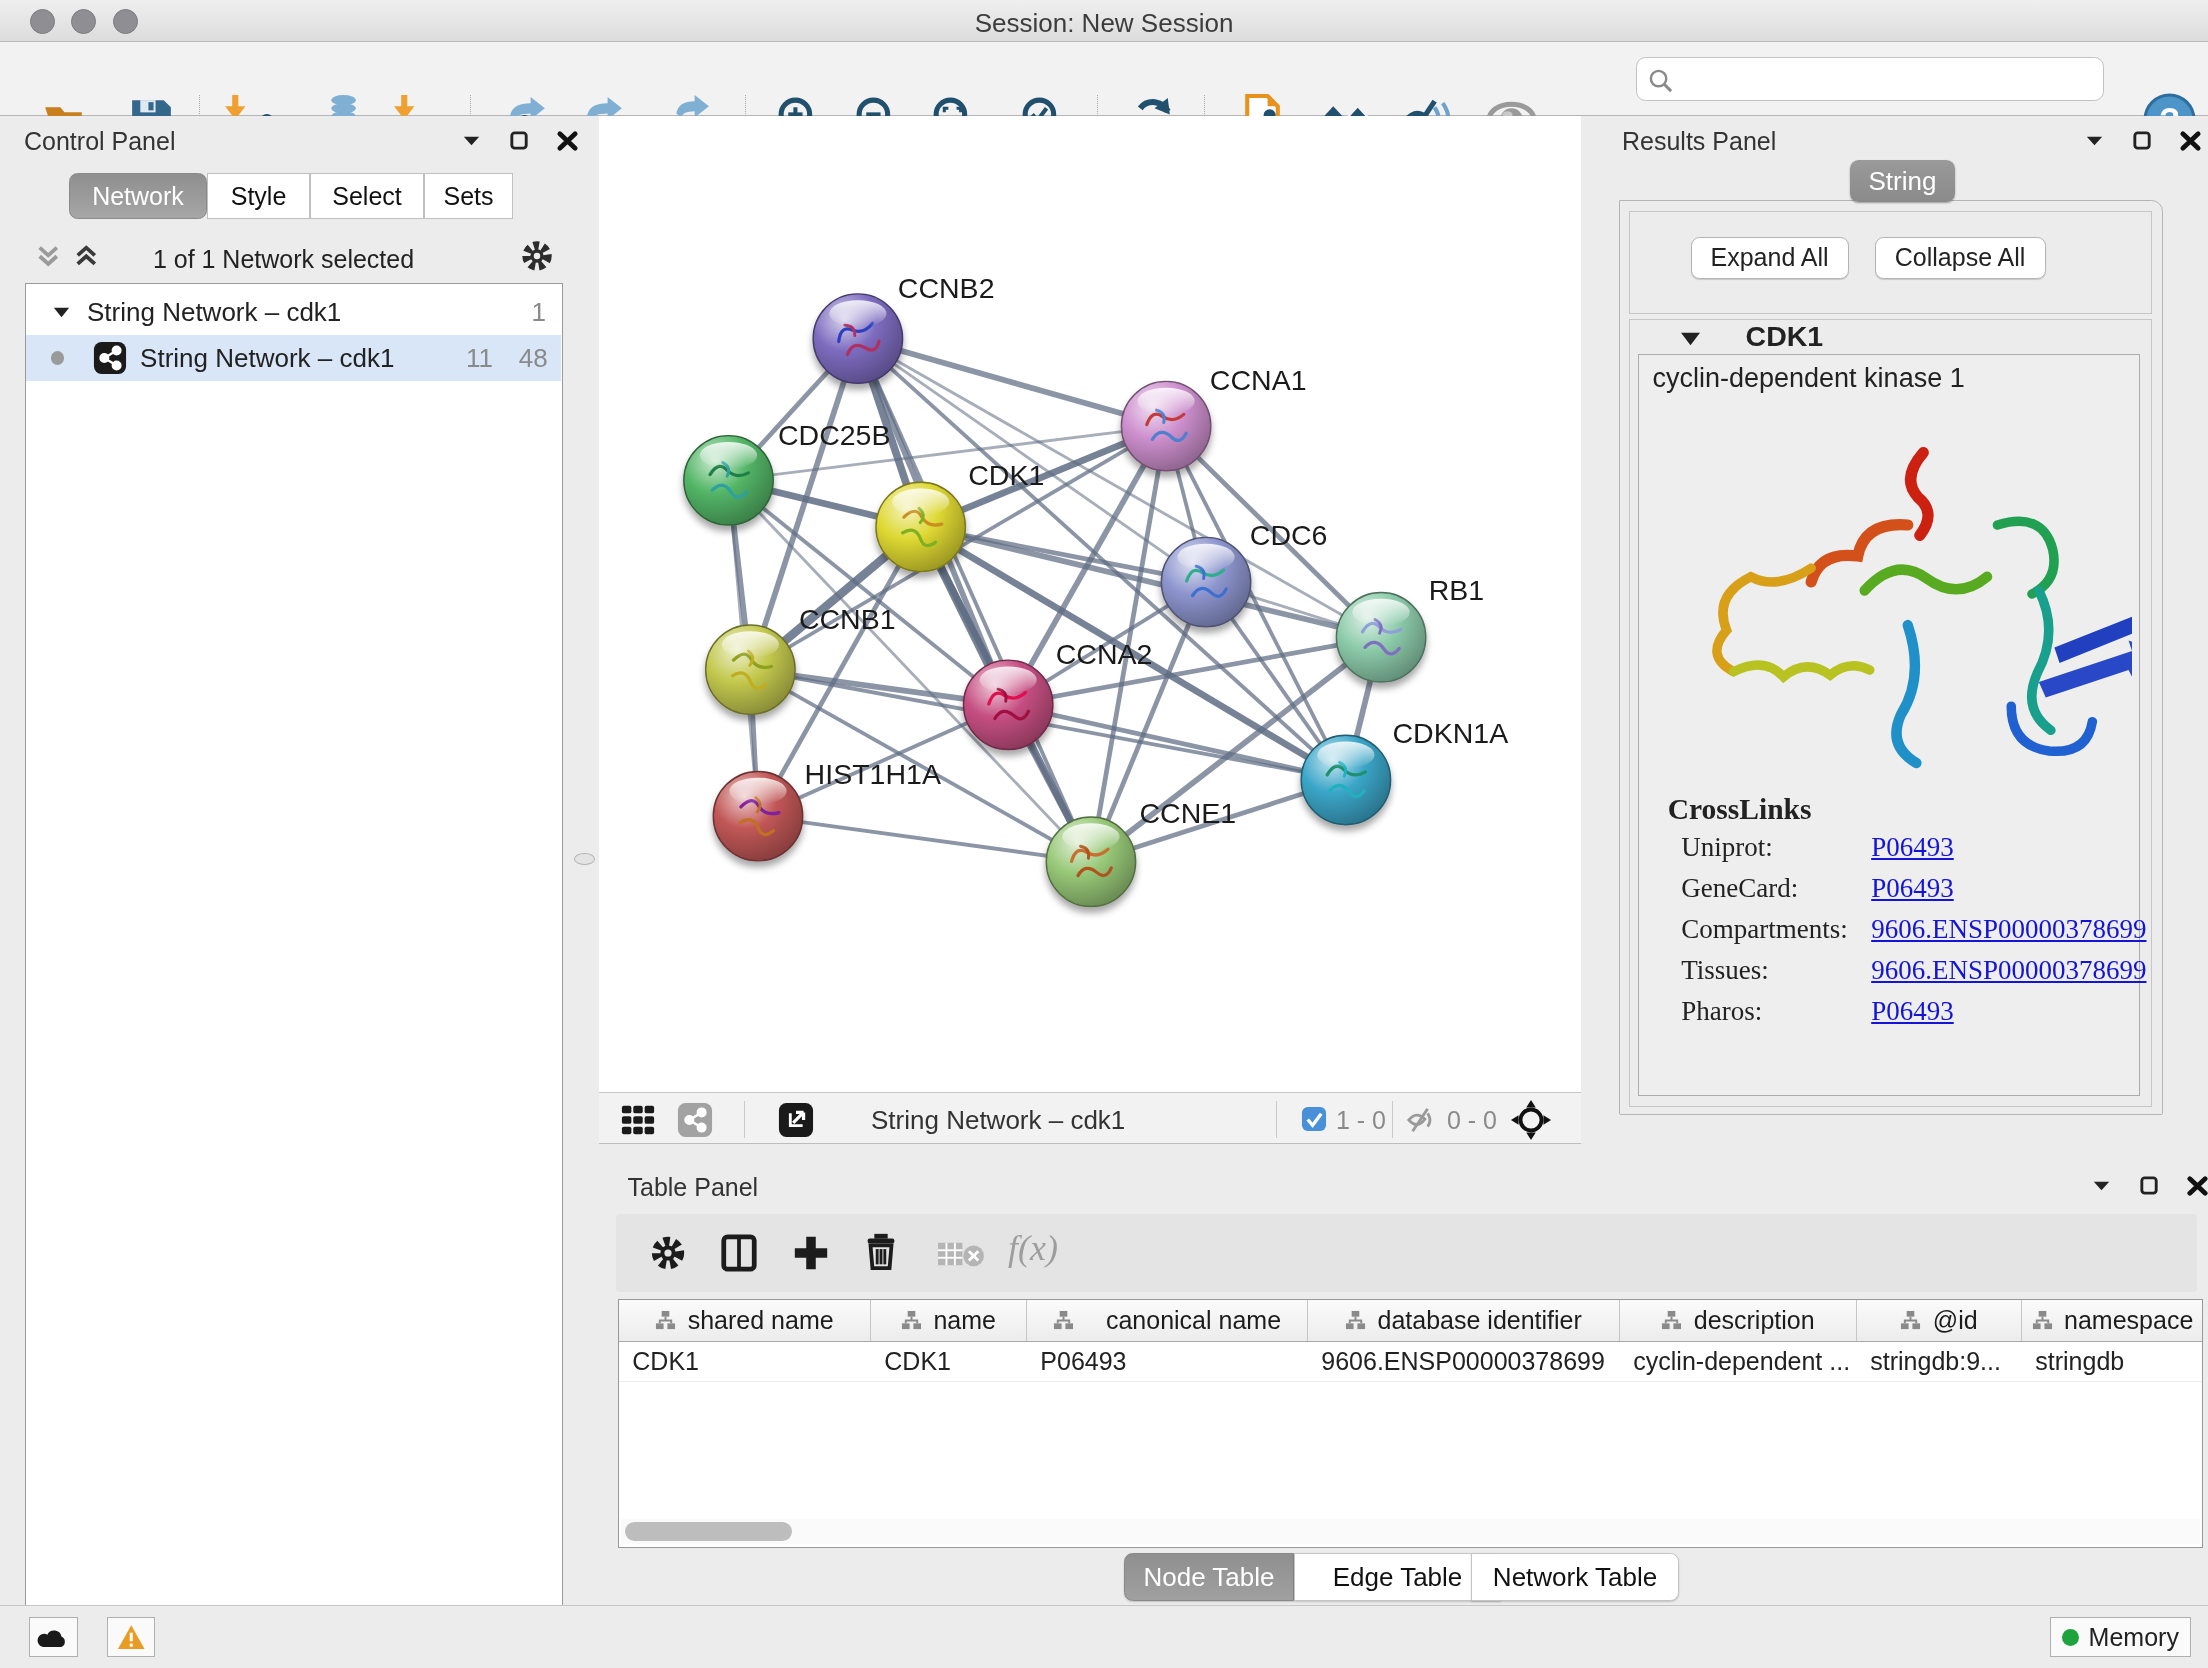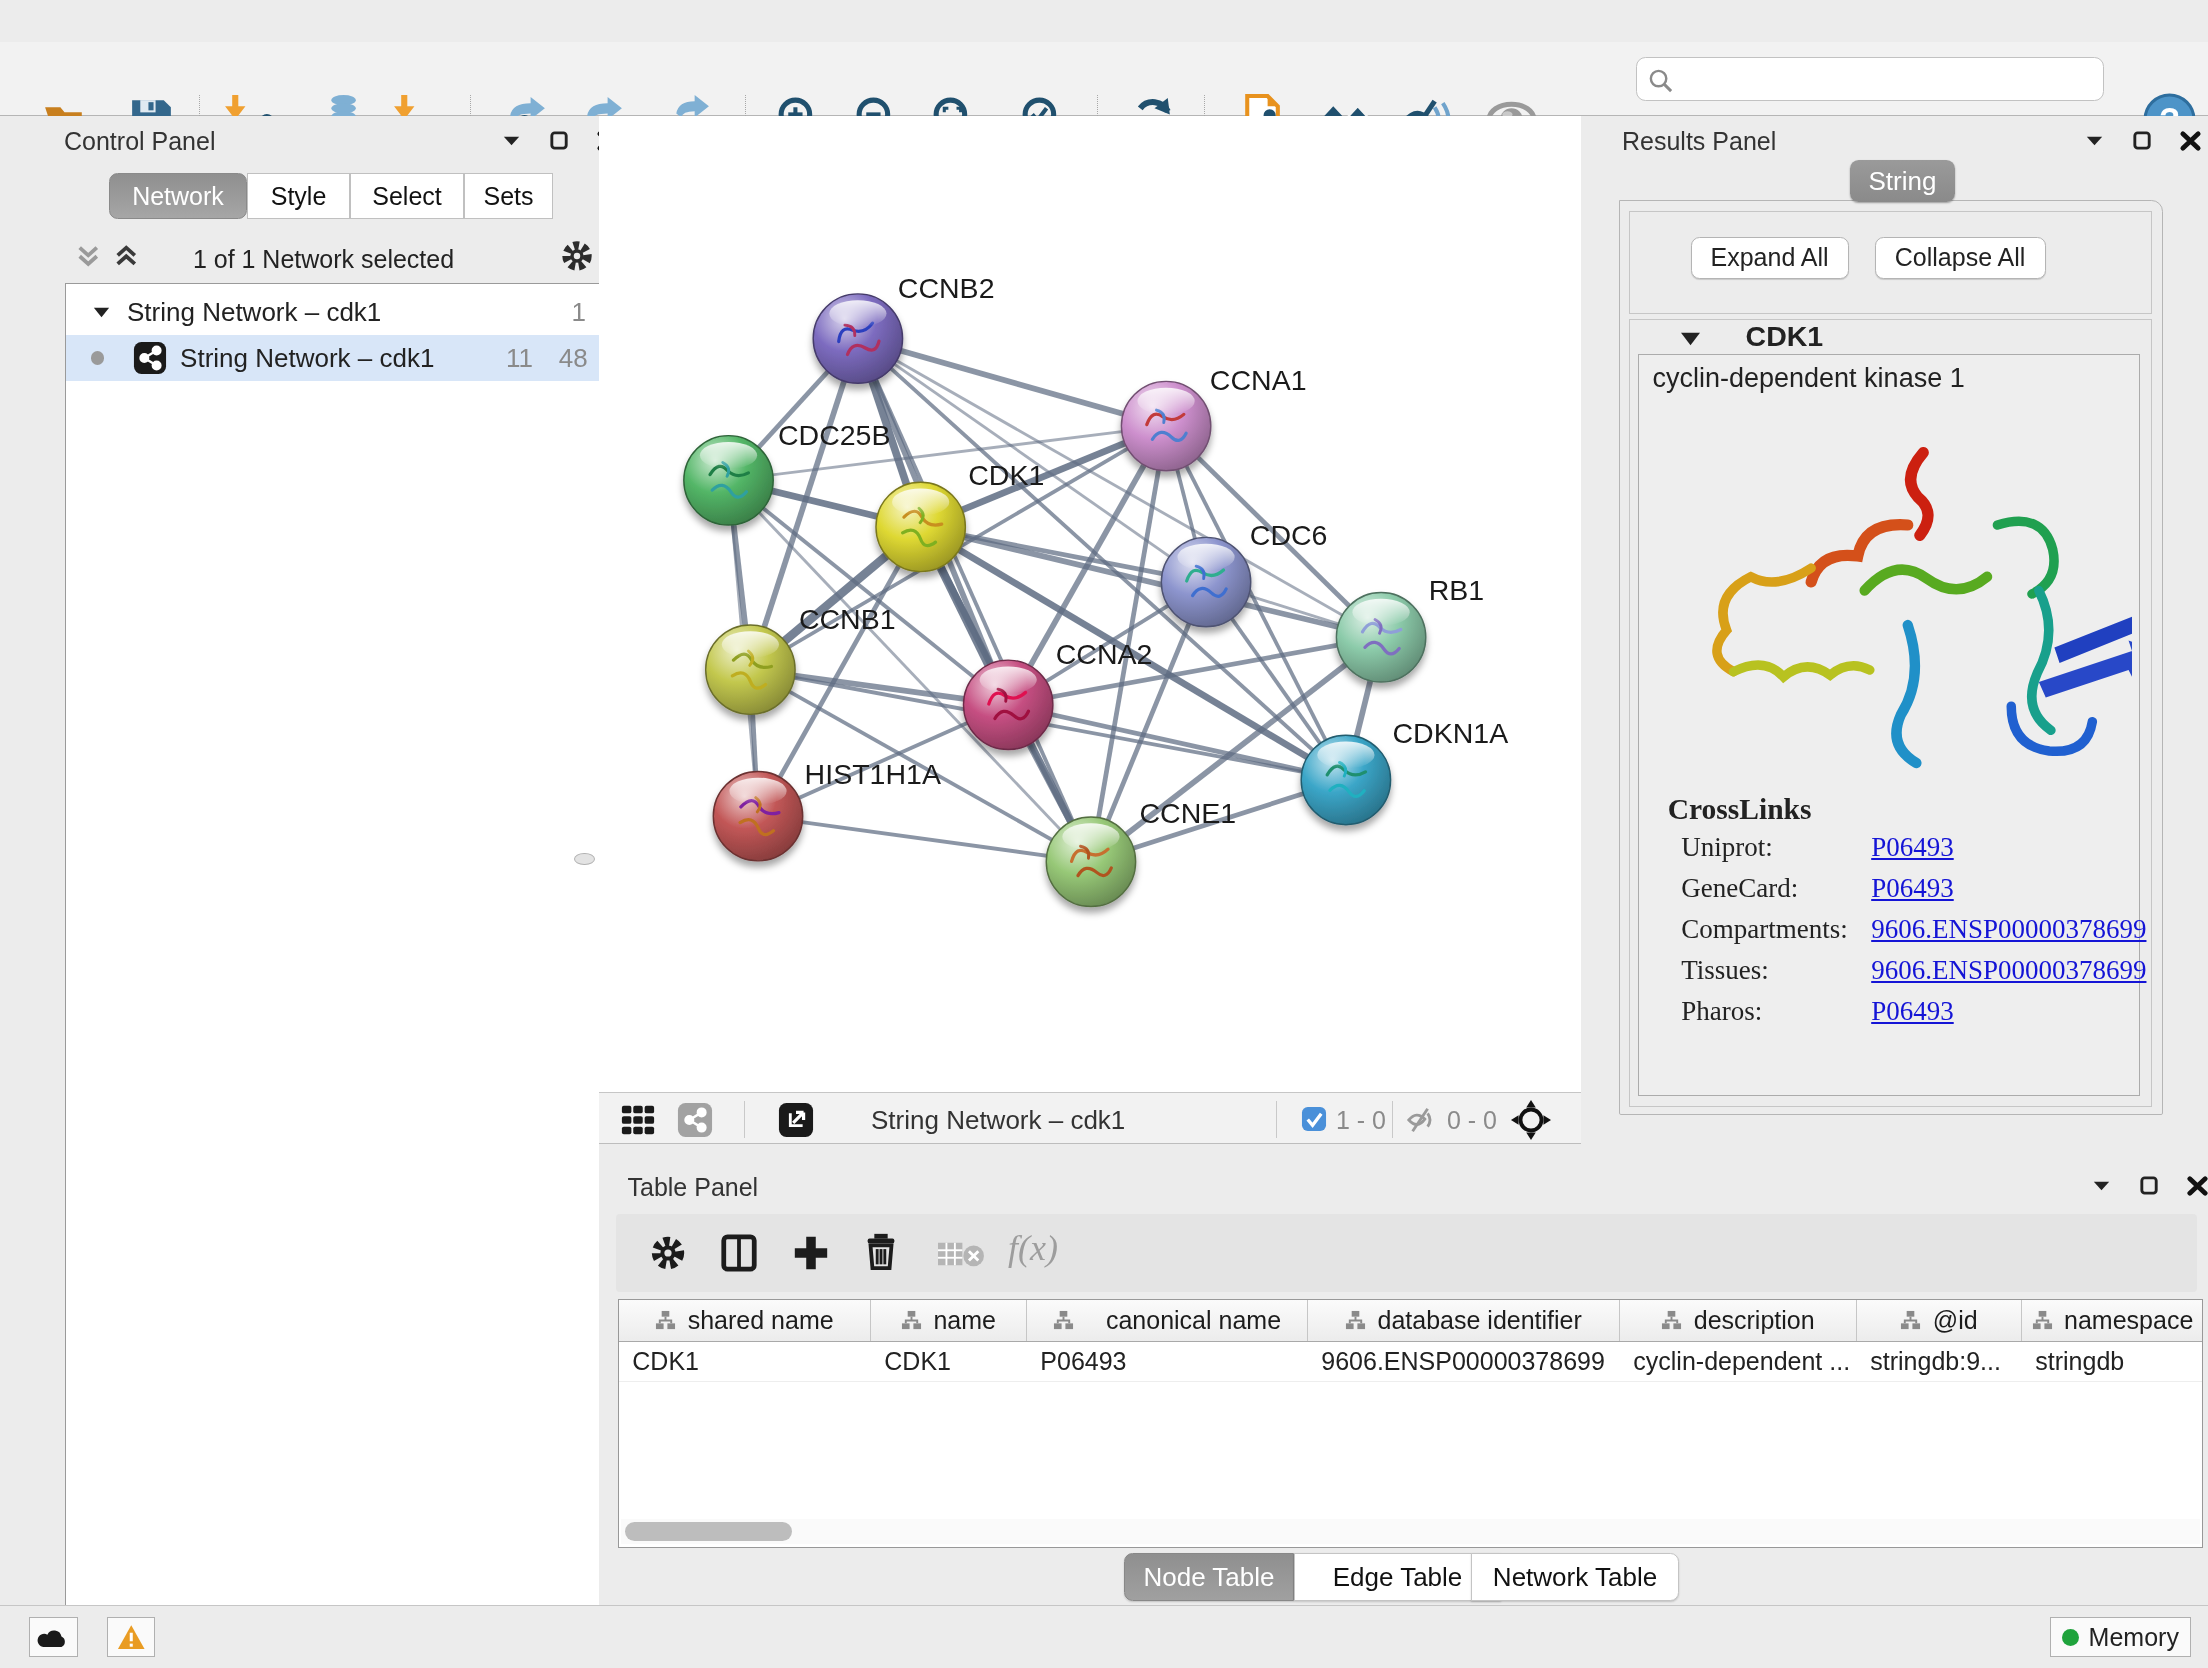--- a/index.html
+++ b/index.html
@@ -22,21 +22,21 @@
   .tsep { position:absolute; top:53px; width:0; height:49px; border-left:1.9px dotted #a8a8a8; }
   #search-box { left:1636px; top:15px; width:468px; height:44px; background:#fff;
     border:1.9px solid #c2c2c2; border-radius:9.5px; }
   #search-box svg { position:absolute; left:9.5px; top:8.6px; }
 
   
   .panel-title { font-size:25px; color:#333; }
   .win-icons { position:absolute; display:flex; gap:25px; align-items:center; }
 
   
-  #control-panel { left:0; top:116px; width:599px; height:1489px; background:#ececec;margin-left:40px; }
+  #control-panel { left:0; top:116px; width:599px; height:1489px; background:#ececec; }
   .tab { position:absolute; top:57px; height:46px; background:#fff; border:1px solid #c0c0c0;
     font-size:25px; display:flex; align-items:center; justify-content:center; color:#111; }
   .tab.active { background:linear-gradient(#8f8f8f,#a6a6a6); color:#fff; border-color:#8a8a8a; }
   #cp-white { left:25px; top:167px; width:538px; height:1392px; background:#fff;
     border:1.9px solid #9a9a9a; }
   .net-row { position:absolute; left:0; width:535px; height:46px; font-size:26px;
     display:flex; align-items:center; }
   .count { color:#8a8a8a; font-size:26px; position:absolute; text-align:right; }
 
   
@@ -99,20 +99,26 @@
     border:1.9px solid #b0b0b0; display:flex; align-items:center; justify-content:center; gap:9.5px; }
   #memory-btn { left:2050px; width:141px; font-size:25px; }
 
   svg text { font-family:"Liberation Sans", sans-serif; }
 </style>
 </head>
 <body>
 
 <div id="app">
 
+  <div id="titlebar" class="abs">
+    <div class="traffic" style="left:29.5px"></div>
+    <div class="traffic" style="left:71px"></div>
+    <div class="traffic" style="left:113px"></div>
+    <div id="win-title" class="abs">Session: New Session</div>
+  </div>
 
   <div id="toolbar" class="abs">
     <div class="tbtn" style="left:40px">
       <svg width="53" height="53" viewBox="0 0 52 52">
           <path d="M5 14h15l4 5h17v7H9z" fill="#c87f1e"></path>
           <path d="M3 45 L12 24 H48 L39 45 Z" fill="#f2a94c"></path>
         </svg>
     </div>
     <div class="tbtn" style="left:125px">
       <svg width="53" height="53" viewBox="0 0 52 52">

